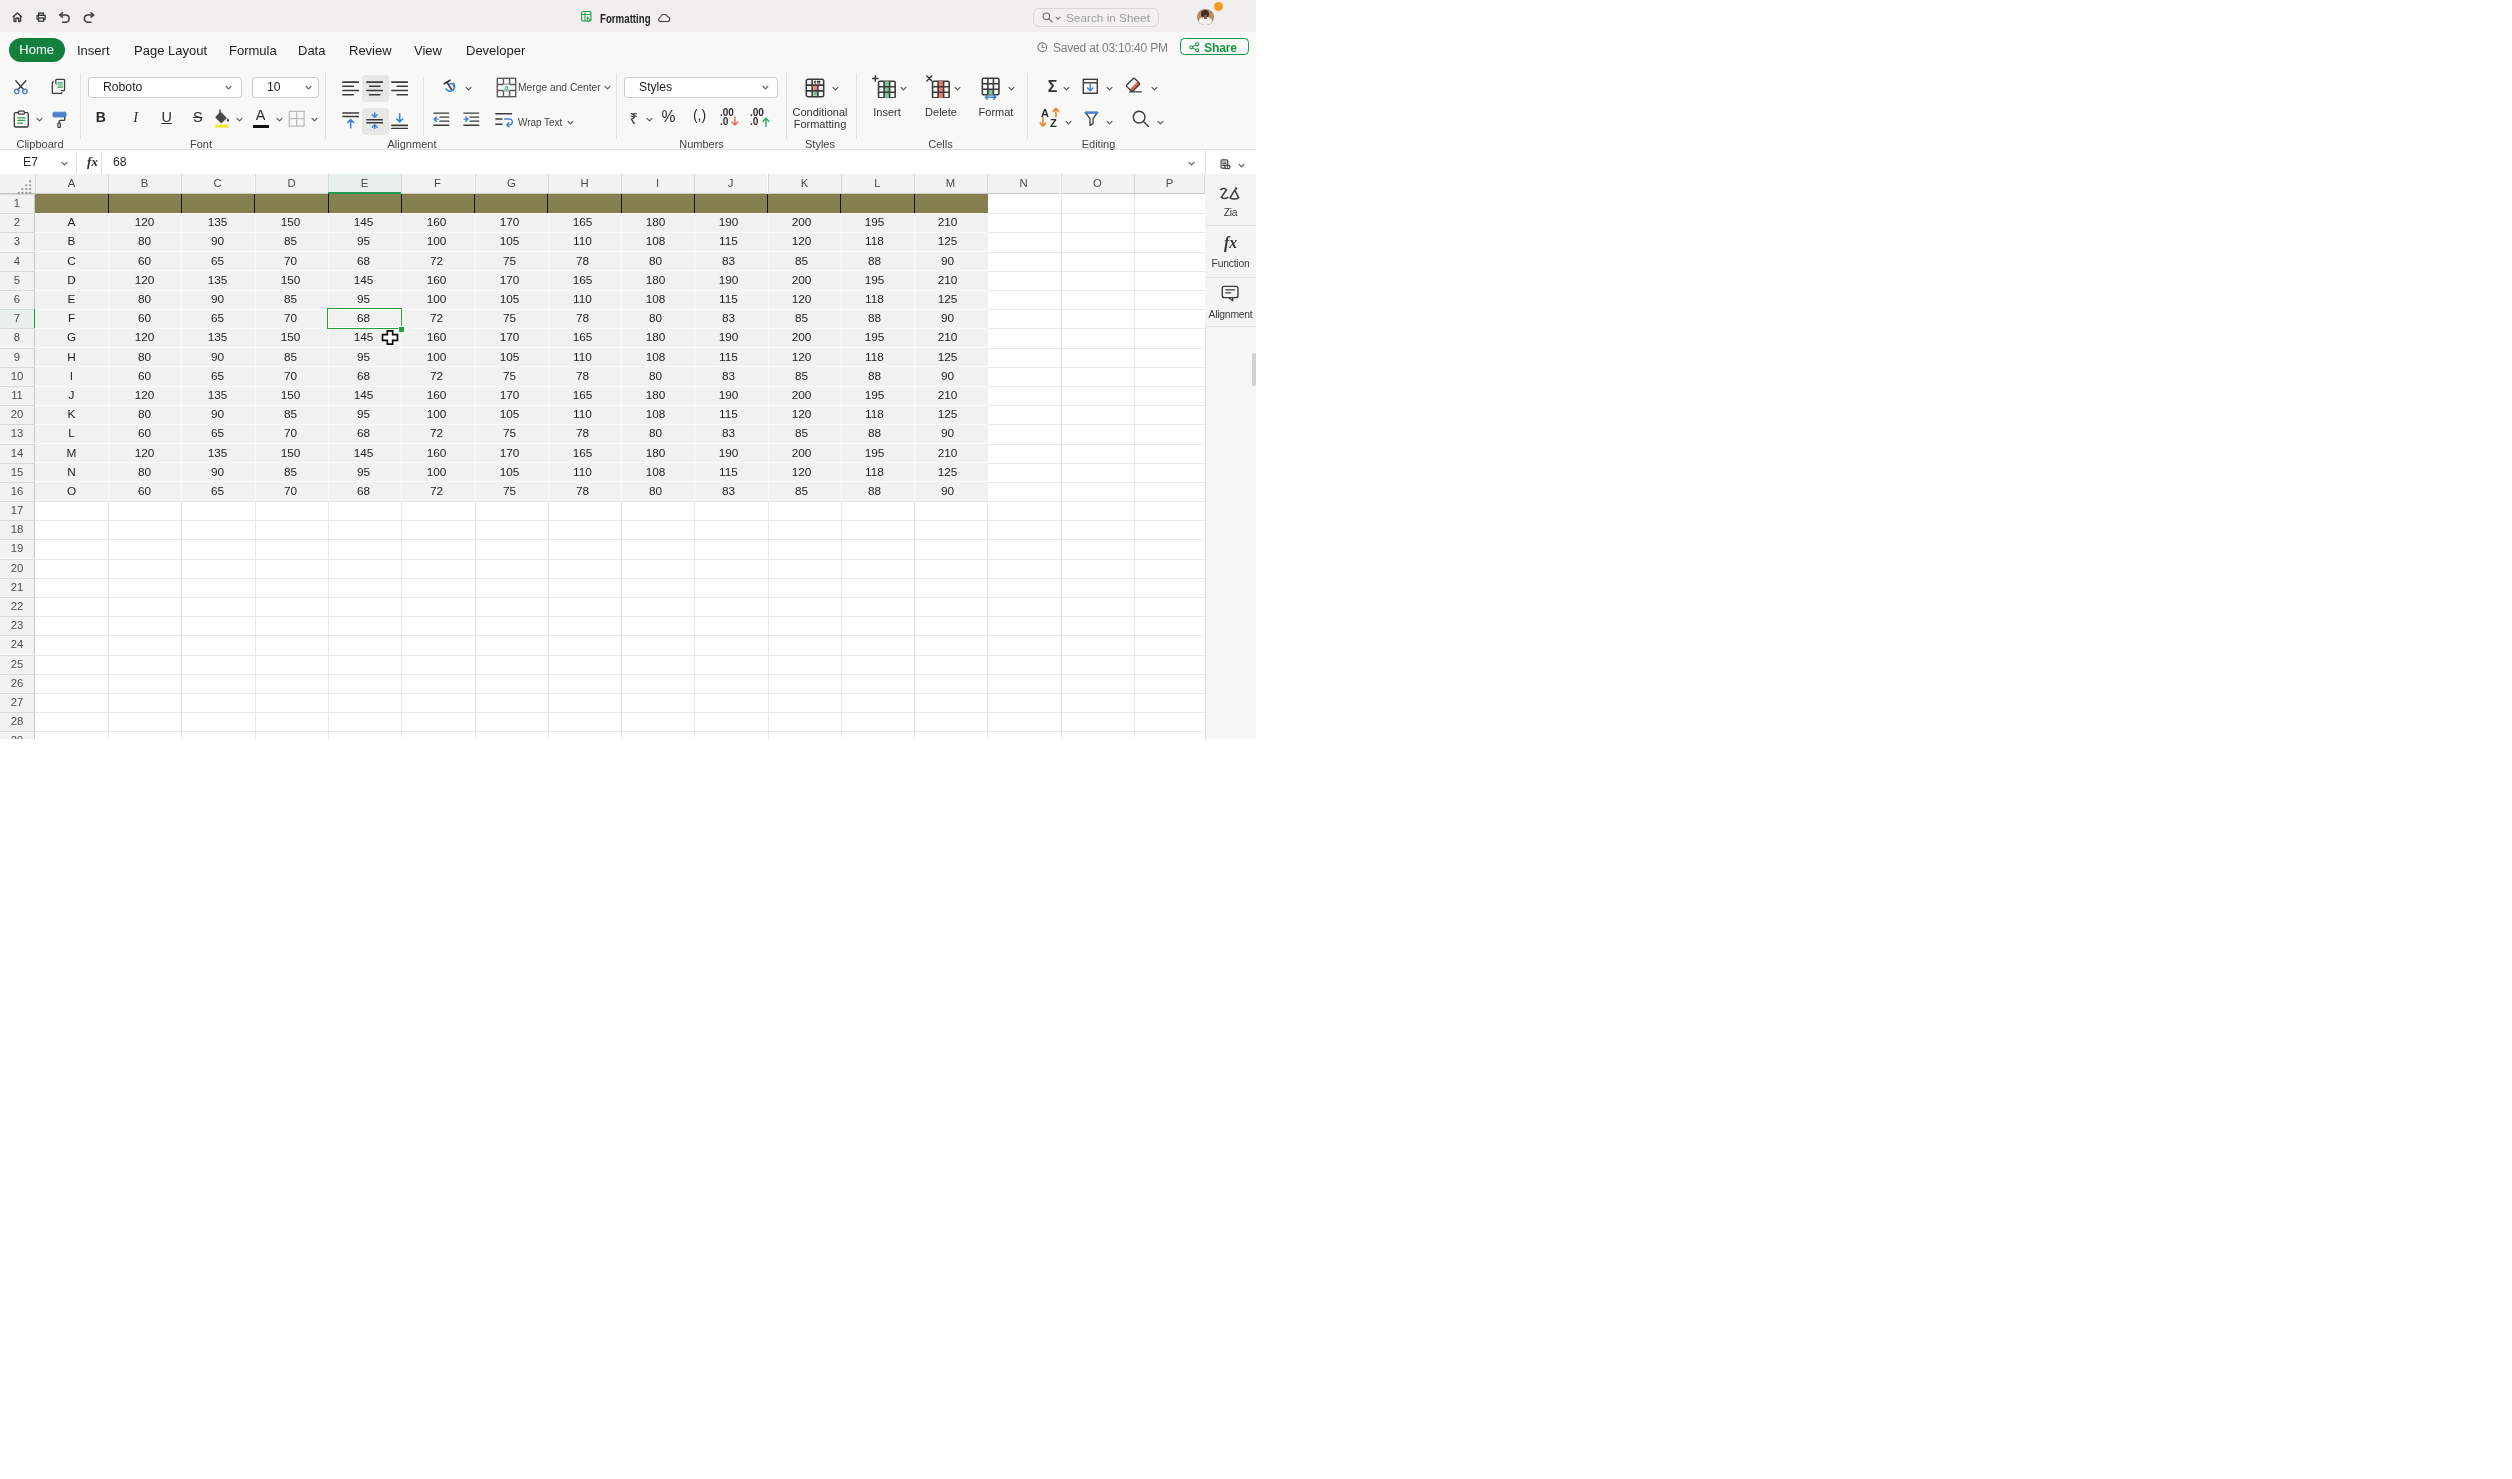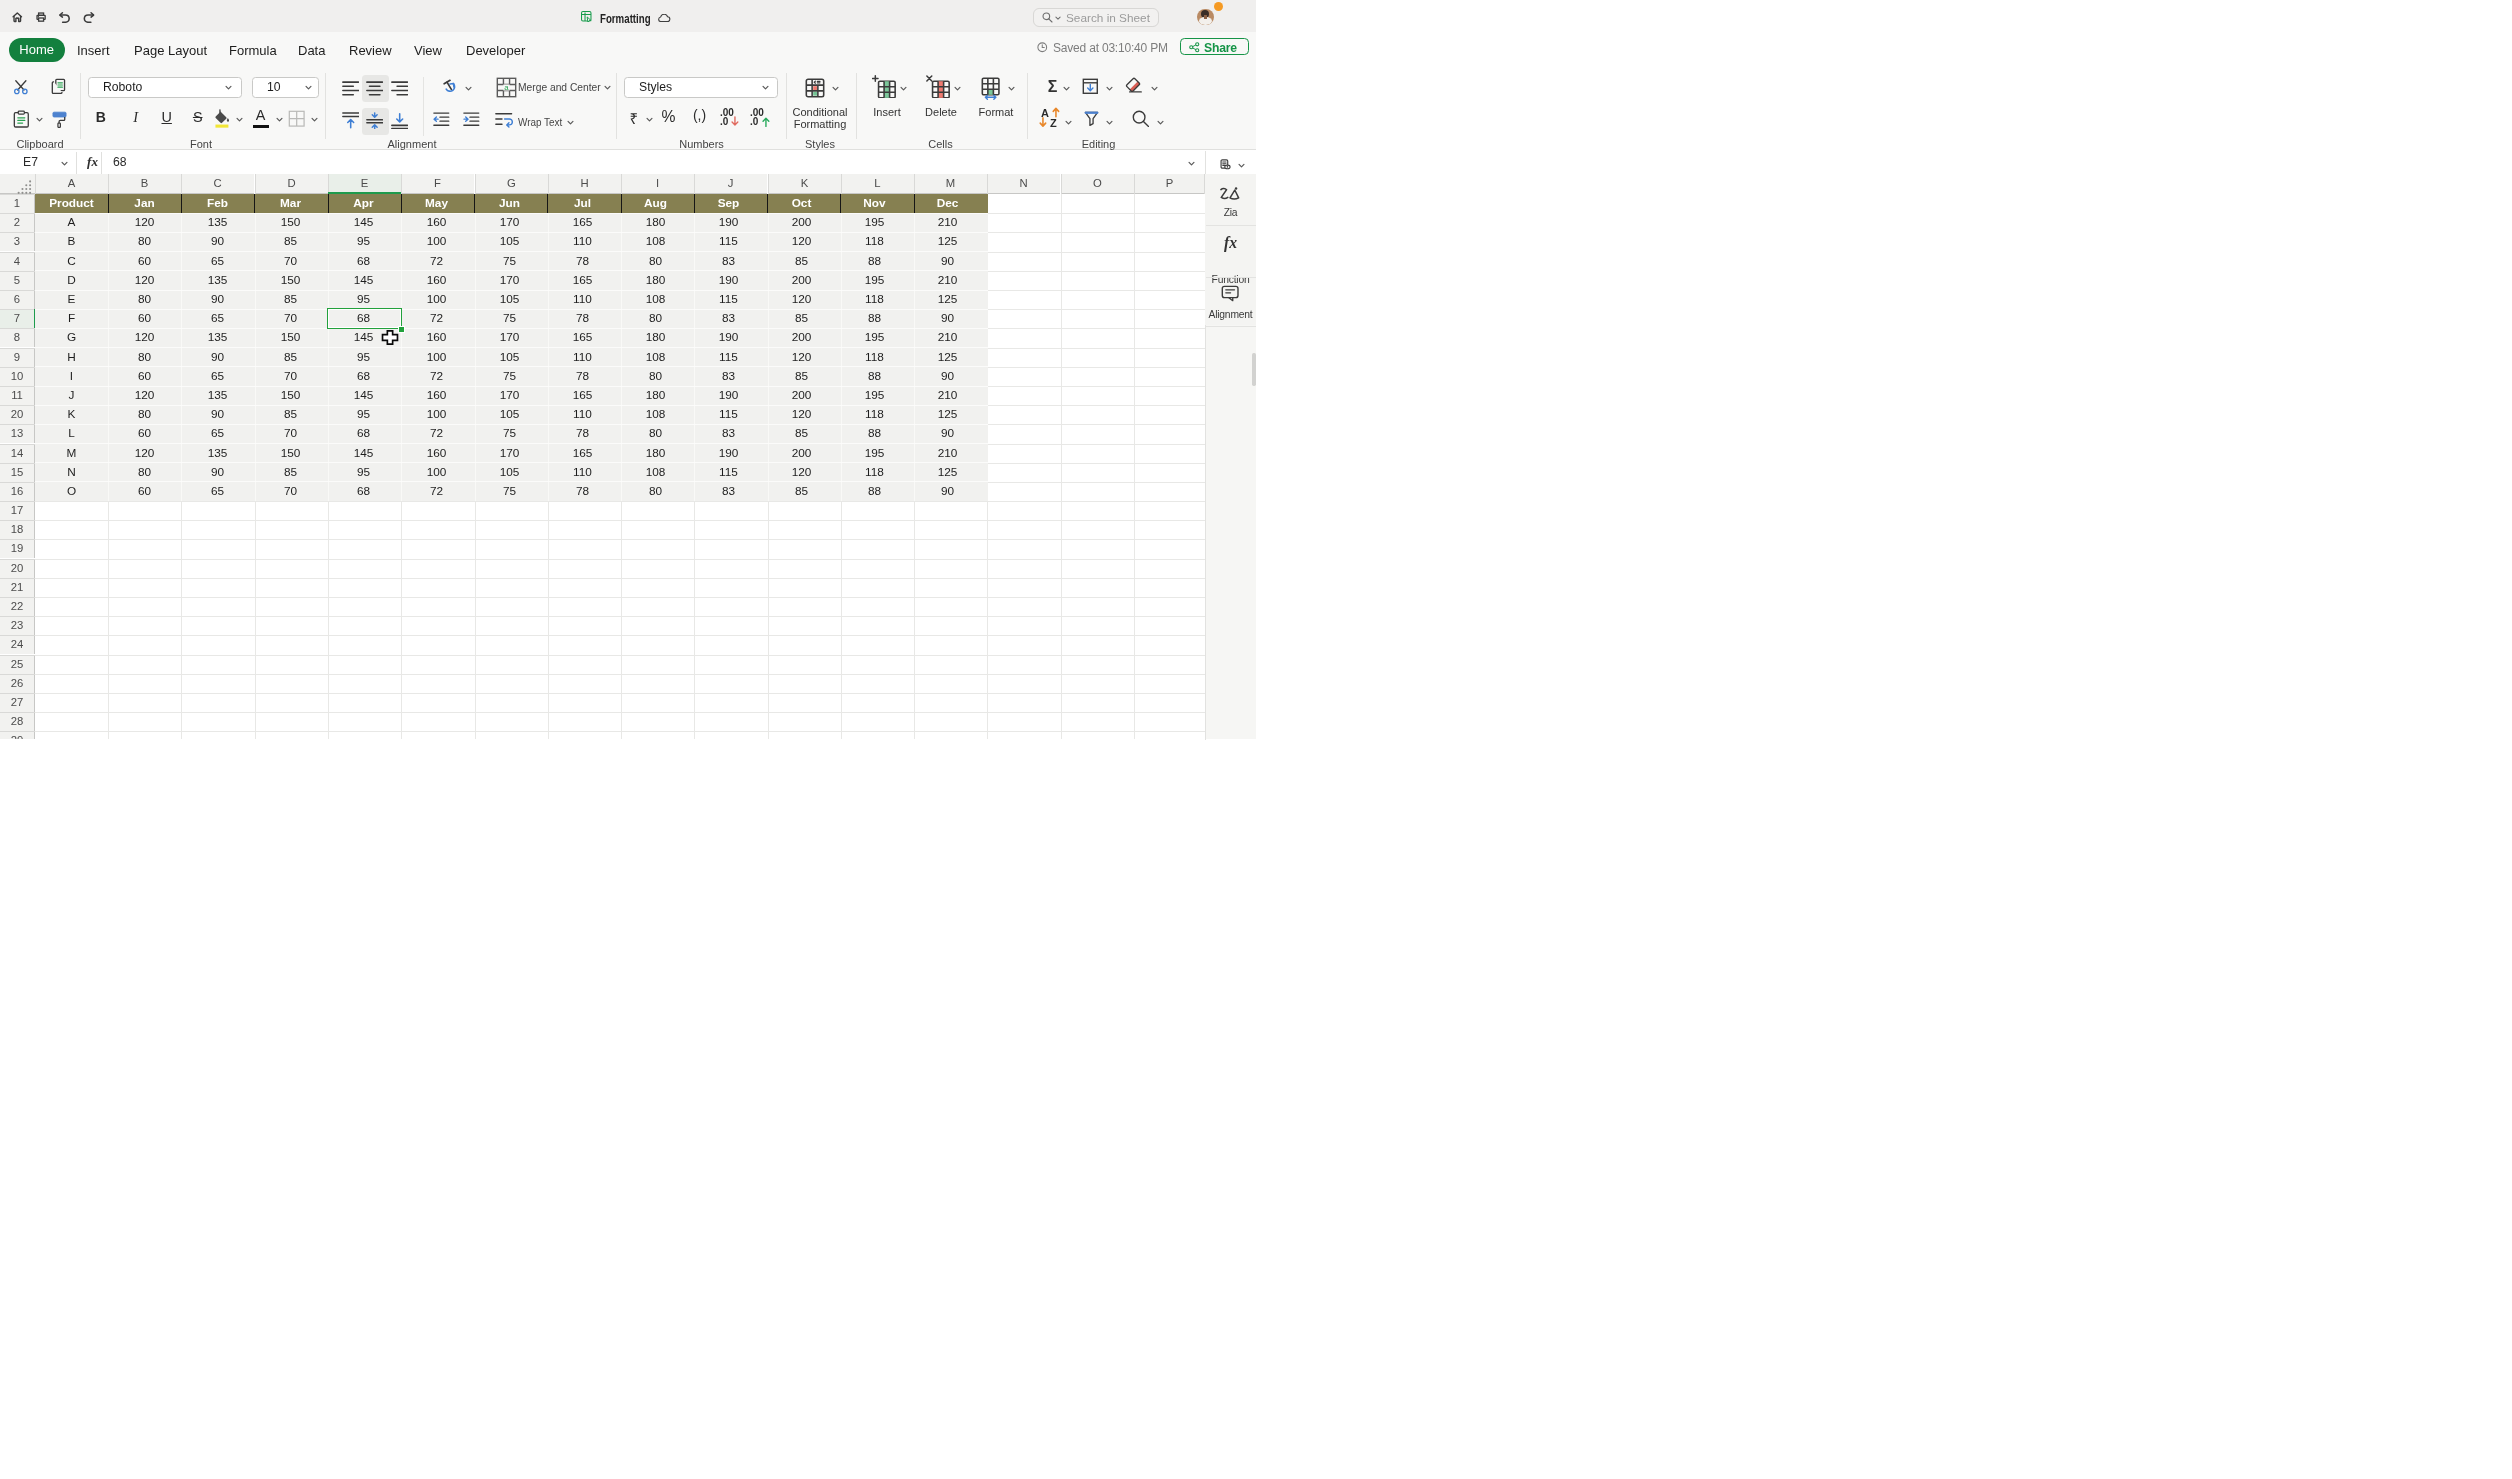--- a/index.html
+++ b/index.html
@@ -564,35 +564,20 @@
 <div class="abs" style="left:254px;top:20px;width:0.9px;height:19px;background:#161616;"></div>
 <div class="abs" style="left:328px;top:20px;width:0.9px;height:19px;background:#161616;"></div>
 <div class="abs" style="left:401px;top:20px;width:0.9px;height:19px;background:#161616;"></div>
 <div class="abs" style="left:474px;top:20px;width:0.9px;height:19px;background:#161616;"></div>
 <div class="abs" style="left:547px;top:20px;width:0.9px;height:19px;background:#161616;"></div>
 <div class="abs" style="left:621px;top:20px;width:0.9px;height:19px;background:#161616;"></div>
 <div class="abs" style="left:694px;top:20px;width:0.9px;height:19px;background:#161616;"></div>
 <div class="abs" style="left:767px;top:20px;width:0.9px;height:19px;background:#161616;"></div>
 <div class="abs" style="left:840px;top:20px;width:0.9px;height:19px;background:#161616;"></div>
 <div class="abs" style="left:914px;top:20px;width:0.9px;height:19px;background:#161616;"></div>
-<div class="cellrow" style="left:35px;top:20px;">
-        <div class="c" style="color:#fff;font-weight:700;font-size:11.8px;">Product</div>
-        <div class="c" style="color:#fff;font-weight:700;font-size:11.8px;">Jan</div>
-        <div class="c" style="color:#fff;font-weight:700;font-size:11.8px;">Feb</div>
-        <div class="c" style="color:#fff;font-weight:700;font-size:11.8px;">Mar</div>
-        <div class="c" style="color:#fff;font-weight:700;font-size:11.8px;">Apr</div>
-        <div class="c" style="color:#fff;font-weight:700;font-size:11.8px;">May</div>
-        <div class="c" style="color:#fff;font-weight:700;font-size:11.8px;">Jun</div>
-        <div class="c" style="color:#fff;font-weight:700;font-size:11.8px;">Jul</div>
-        <div class="c" style="color:#fff;font-weight:700;font-size:11.8px;">Aug</div>
-        <div class="c" style="color:#fff;font-weight:700;font-size:11.8px;">Sep</div>
-        <div class="c" style="color:#fff;font-weight:700;font-size:11.8px;">Oct</div>
-        <div class="c" style="color:#fff;font-weight:700;font-size:11.8px;">Nov</div>
-        <div class="c" style="color:#fff;font-weight:700;font-size:11.8px;">Dec</div>
-      </div>
 <div class="cellrow" style="left:35px;top:39px;">
         <div class="c">A</div>
         <div class="c">120</div>
         <div class="c">135</div>
         <div class="c">150</div>
         <div class="c">145</div>
         <div class="c">160</div>
         <div class="c">170</div>
         <div class="c">165</div>
         <div class="c">180</div>
@@ -821,21 +806,21 @@
 <div class="abs" style="left:1205px;top:151px;width:0.9px;height:589px;background:#e2e2e0;"></div>
 <div class="abs" style="left:1205px;top:174px;width:51px;height:151px;background:#f4f4f2;"></div>
 <svg class="abs " style="left:1219px;top:187px" width="22" height="13" viewBox="0 0 25 15" fill="none">
       <path d="M2 3 C4 1.2 7 1.5 8.5 3.2 L2.5 12 C5 13.8 8 13.5 10 12" stroke="#3b3b3b" stroke-width="1.7" fill="none" stroke-linecap="round"></path>
       <path d="M12.5 12.5 L18 3.5 L22.5 12.5 C19 14.5 15 14 12.5 12.5 Z" stroke="#3b3b3b" stroke-width="1.7" fill="none" stroke-linejoin="round"></path>
       <circle cx="19.5" cy="1.8" r="1.4" fill="#3b3b3b"></circle>
     </svg>
 <div class="sbitem sblabel" style="left:1205px;top:207px;width:51px;">Zia</div>
 <div class="sbsep" style="left:1206px;top:225px;"></div>
 <div class="sbitem" style="left:1205px;top:234px;width:51px;font-family:'Liberation Serif',serif;font-style:italic;font-weight:700;font-size:15.7px;color:#333;">fx</div>
-<div class="sbitem sblabel" style="left:1205px;top:258px;width:51px;margin-top:16px;">Function</div>
+<div class="sbitem sblabel" style="left:1205px;top:258px;width:51px;">Function</div>
 <div class="sbsep" style="left:1206px;top:277px;"></div>
 <svg class="abs " style="left:1221px;top:285px" width="18.3" height="16.6" viewBox="0 0 21 19" fill="none">
       <rect x="1.5" y="1.5" width="18" height="13" rx="2.5" stroke="#3b3b3b" stroke-width="1.6"></rect>
       <path d="M5.5 5.5 H15.5 M5.5 9 H11" stroke="#3b3b3b" stroke-width="1.5" stroke-linecap="round"></path>
       <path d="M9 14.5 L13.5 14.5 L13.5 18 Z" fill="#fff" stroke="#3b3b3b" stroke-width="1.5" stroke-linejoin="round"></path>
     </svg>
 <div class="sbitem sblabel" style="left:1205px;top:309px;width:51px;">Alignment</div>
 <div class="sbsep" style="left:1206px;top:326px;"></div>
 <div class="abs" style="left:1252px;top:353px;width:3.5px;height:33px;border-radius:1.7px;background:#d2d2d0;"></div>
 </div>

